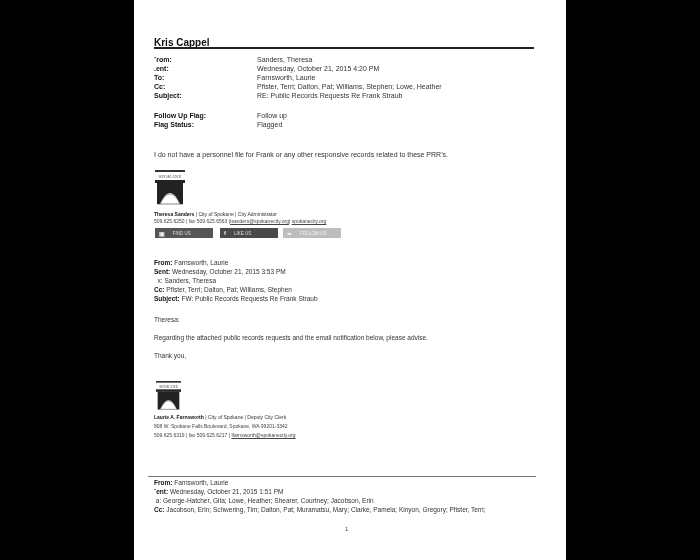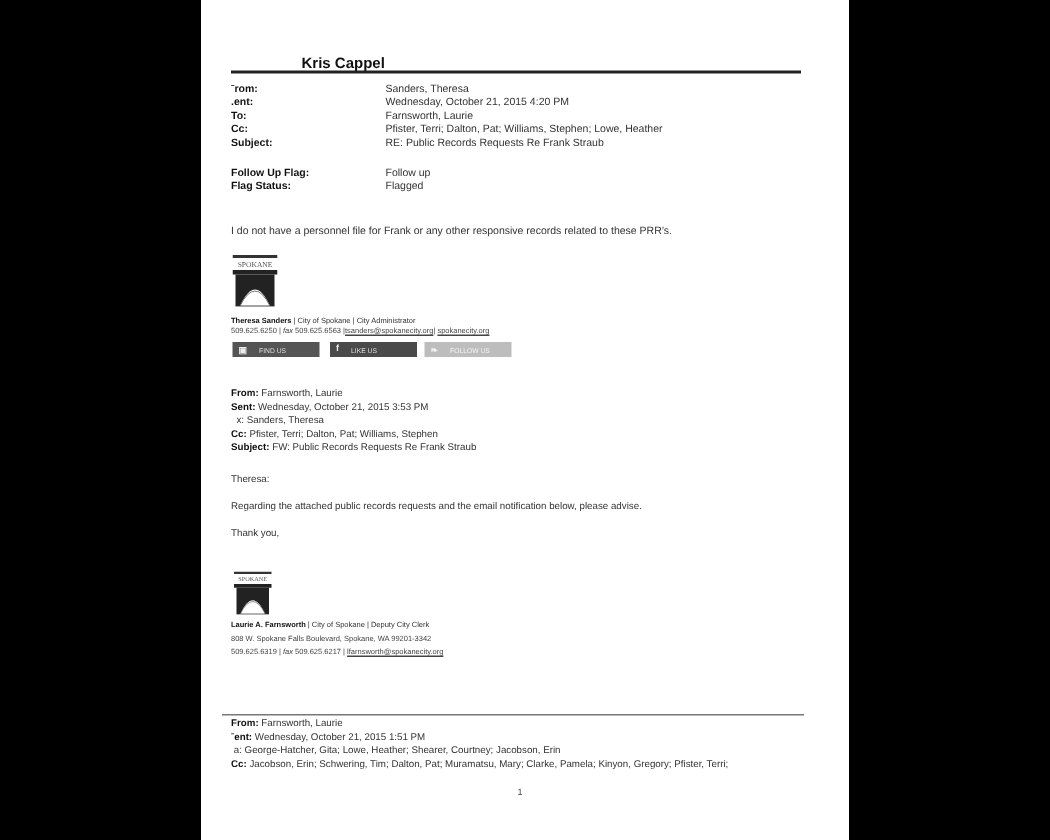--- a/index.html
+++ b/index.html
@@ -4,21 +4,21 @@
   <style>
     html, body { margin: 0; padding: 0; }
     body {
       width: 700px; height: 560px; background: #000; position: relative; overflow: hidden;
       font-family: "Liberation Sans", sans-serif; color: #222;
     }
     .page {
       position: absolute; left: 134px; top: 0; width: 432px; height: 560px; background: #fff;
     }
     .abs { position: absolute; white-space: nowrap; }
-    .sender-name { left: 20px; top: 37px; font-size: 10px; font-weight: bold; color: #111; margin-left: 47px; }
+    .sender-name { left: 20px; top: 37px; font-size: 10px; font-weight: bold; color: #111; }
     .header-rule { left: 20px; top: 47px; width: 380px; height: 2px; background: #222; }
     .hdr-label { font-size: 7px; font-weight: bold; color: #111; left: 20px; }
     .hdr-value { font-size: 7px; color: #333; left: 123px; }
     .body-text { font-size: 7px; color: #333; left: 20px; }
     .sig-name { font-size: 5px; color: #333; left: 20px; }
     .sig-name b { color: #111; }
     .sig-line { font-size: 5px; color: #444; left: 20px; }
     .sig-line u { text-decoration: underline; }
     .logo { width: 30px; height: 36px; }
     .logo svg { width: 100%; height: 100%; display: block; }

